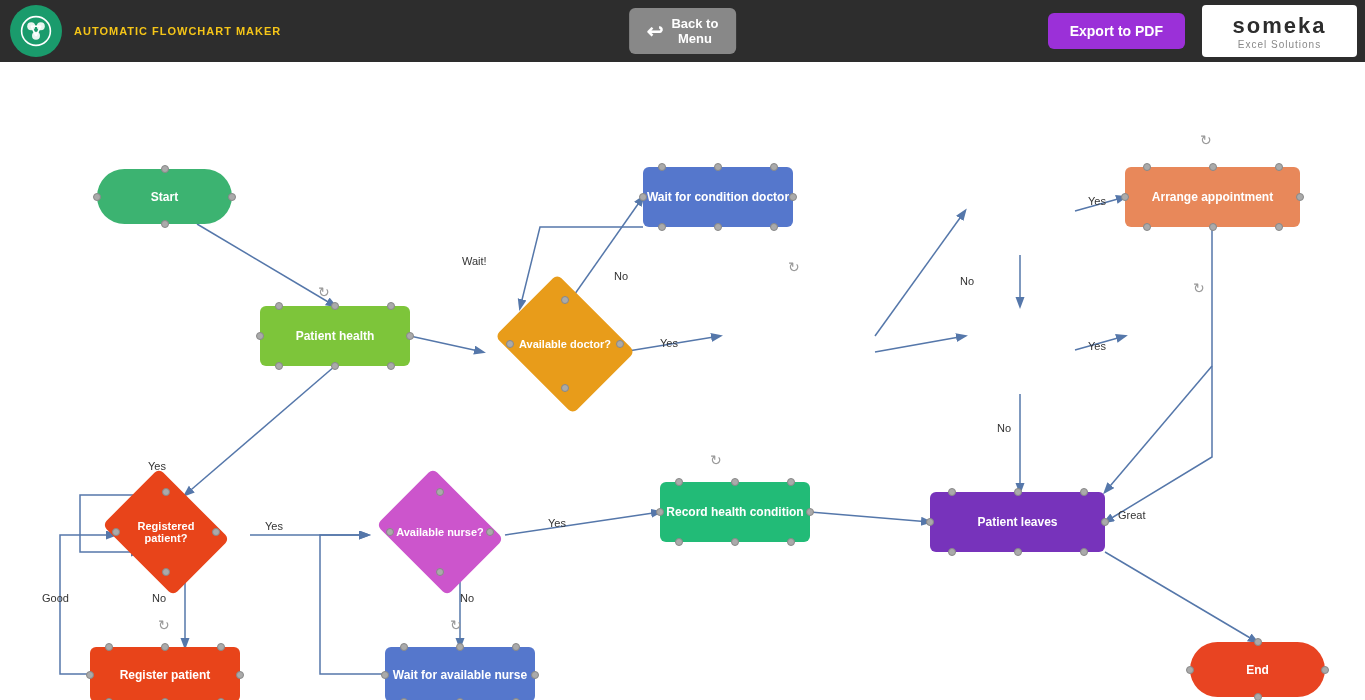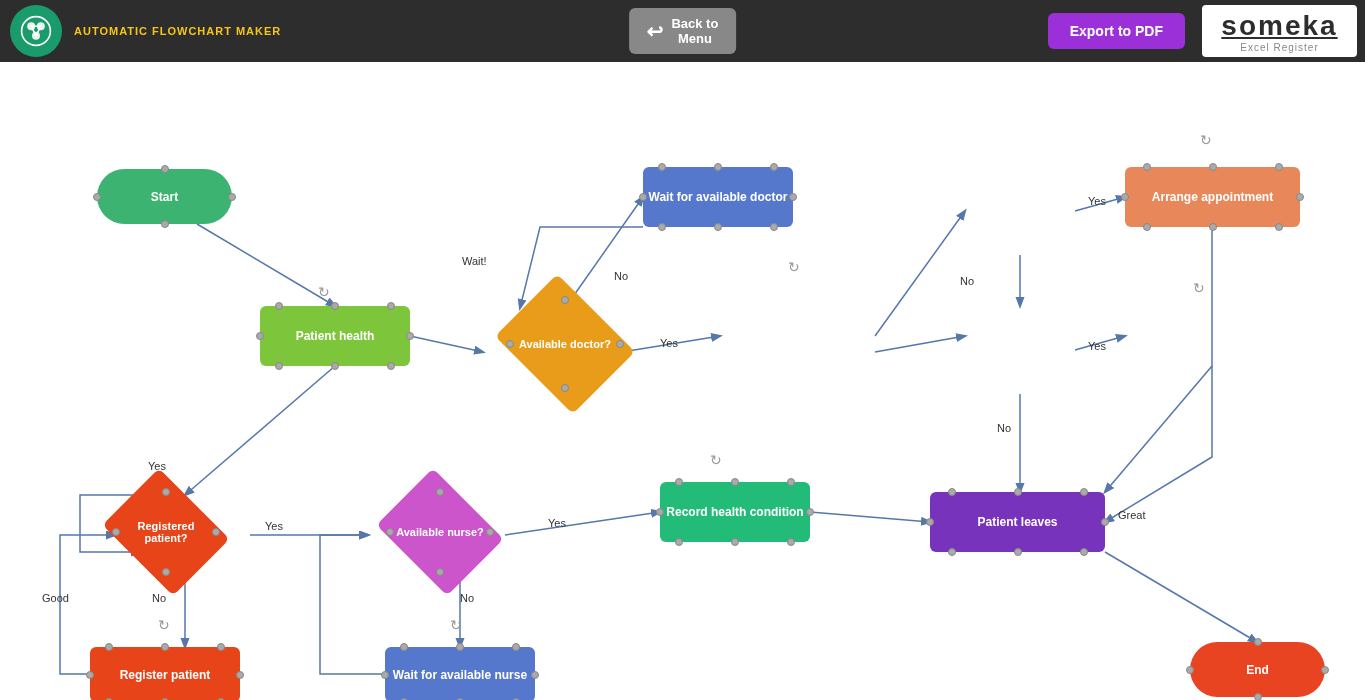--- a/index.html
+++ b/index.html
@@ -75,25 +75,24 @@
       background: white;
       border-radius: 4px;
       width: 155px;
       height: 52px;
       display: flex;
       flex-direction: column;
       align-items: center;
       justify-content: center;
     }
     .someka-logo .someka-text {
-      font-size: 28px;
+      font-size: 22px;
       font-weight: bold;
       color: #2d2d2d;
       letter-spacing: 2px;
-      text-decoration: underline;
     }
     .someka-logo .someka-sub {
       font-size: 10px;
       color: #888;
       letter-spacing: 1px;
     }
 
     
     .canvas {
       background: white;
@@ -176,21 +175,21 @@
     <button class="back-btn">
       <span class="arrow-icon">↩</span>
       <span>Back to<br>Menu</span>
     </button>
   </div>
 
   <button class="export-btn">Export to PDF</button>
 
   <div class="someka-logo">
     <span class="someka-text">someka</span>
-    <span class="someka-sub">Excel Register</span>
+    <span class="someka-sub">Excel Solutions</span>
   </div>
 </div>
 
 <div class="canvas">
 
   <svg class="arrows">
 
     <defs>
       <marker id="arr" markerWidth="8" markerHeight="8" refX="6" refY="3" orient="auto">
         <path d="M0,0 L0,6 L8,3 z" fill="#5577aa"></path>
@@ -323,21 +322,21 @@
     <div style="position:absolute;left:0;top:0;width:100%;height:100%;display:flex;align-items:center;justify-content:center;font-weight:bold;font-size:11px;color:white;text-align:center;">
       <span>Available doctor?</span>
     </div>
     <div class="handle" style="top:-4px;left:50%;transform:translateX(-50%)"></div>
     <div class="handle" style="bottom:-4px;left:50%;transform:translateX(-50%)"></div>
     <div class="handle" style="left:-4px;top:50%;transform:translateY(-50%)"></div>
     <div class="handle" style="right:-4px;top:50%;transform:translateY(-50%)"></div>
   </div>
 
   <div class="fc-node fc-rect" style="background:#5577cc;left:643px;top:105px;width:150px;height:60px;">
-    <span>Wait for available doctor</span>
+    <span>Wait for condition doctor</span>
     <div class="handle" style="top:-4px;left:50%;transform:translateX(-50%)"></div>
     <div class="handle" style="bottom:-4px;left:50%;transform:translateX(-50%)"></div>
     <div class="handle" style="left:-4px;top:50%;transform:translateY(-50%)"></div>
     <div class="handle" style="right:-4px;top:50%;transform:translateY(-50%)"></div>
     <div class="handle" style="top:-4px;left:10%"></div>
     <div class="handle" style="top:-4px;right:10%"></div>
     <div class="handle" style="bottom:-4px;left:10%"></div>
     <div class="handle" style="bottom:-4px;right:10%"></div>
   </div>
 

